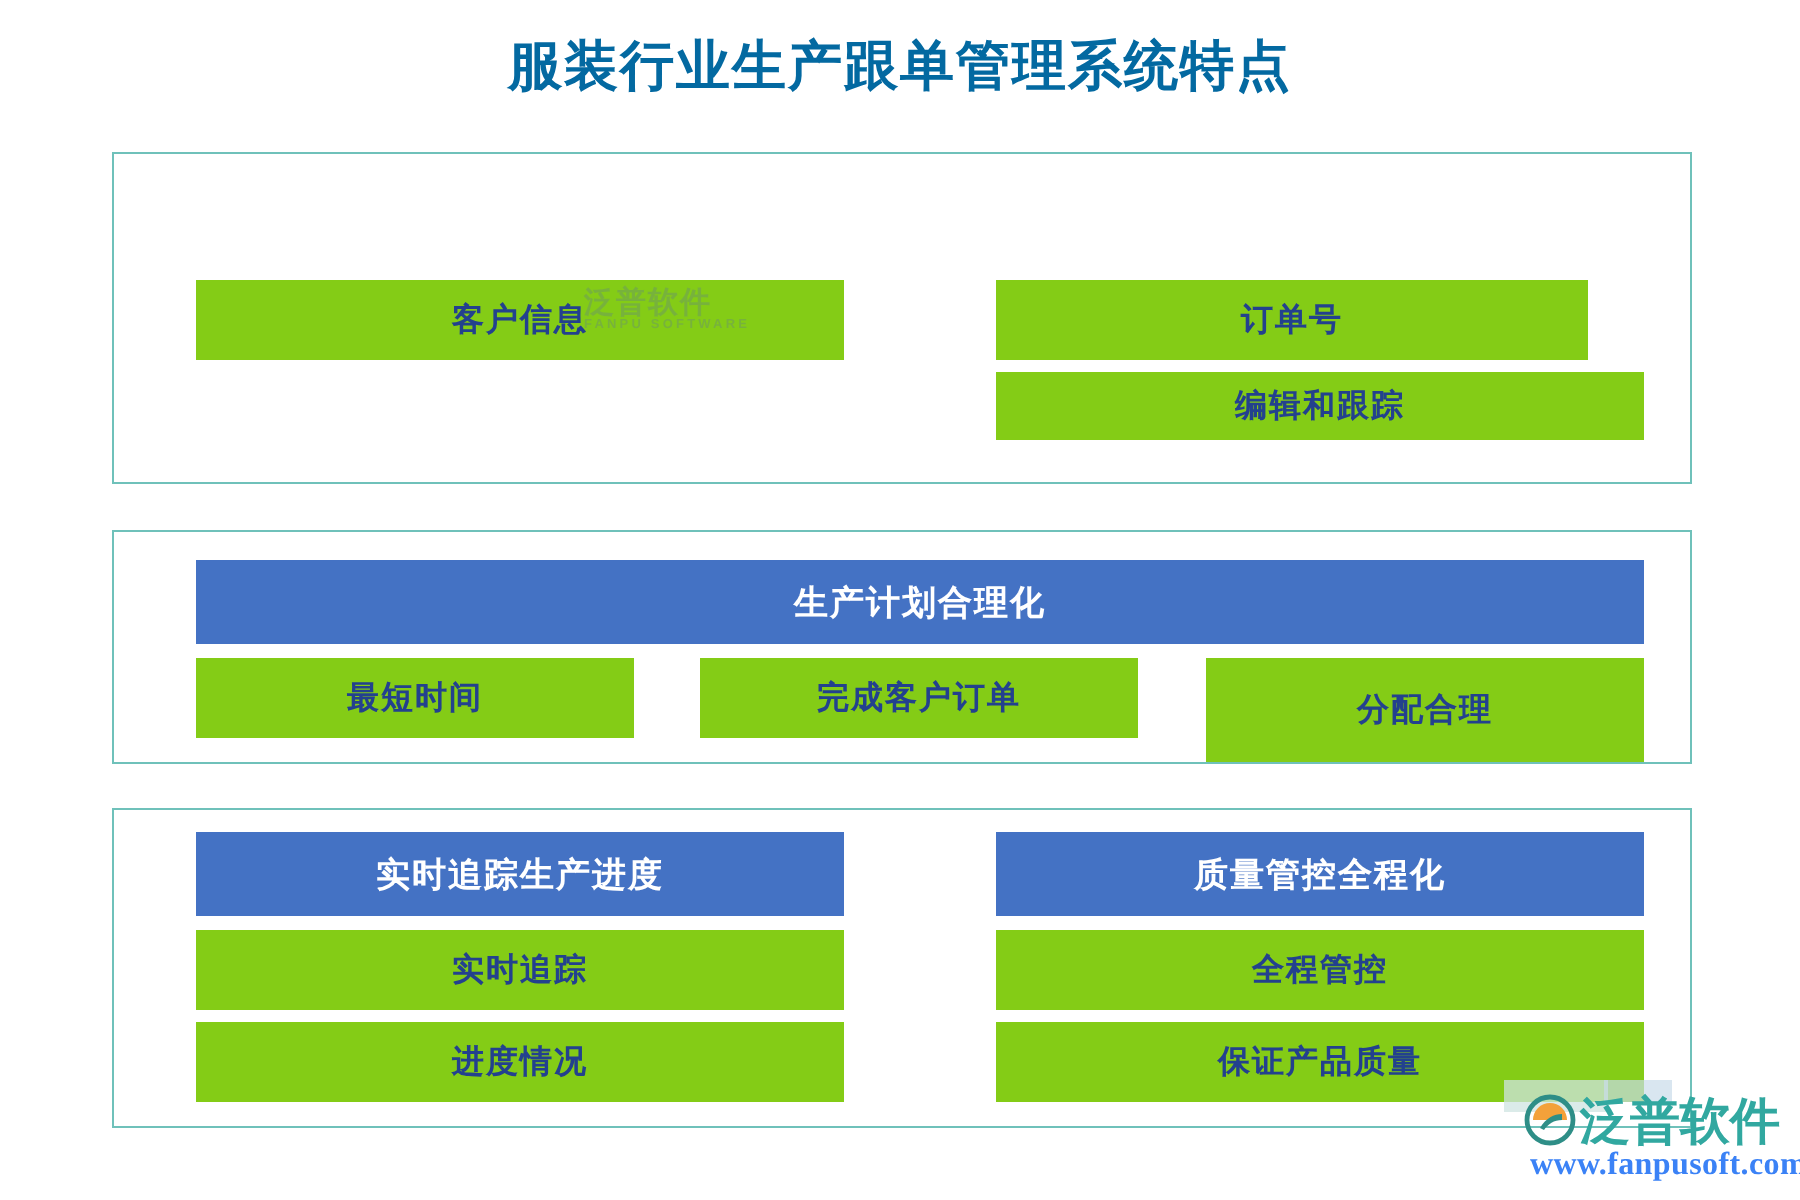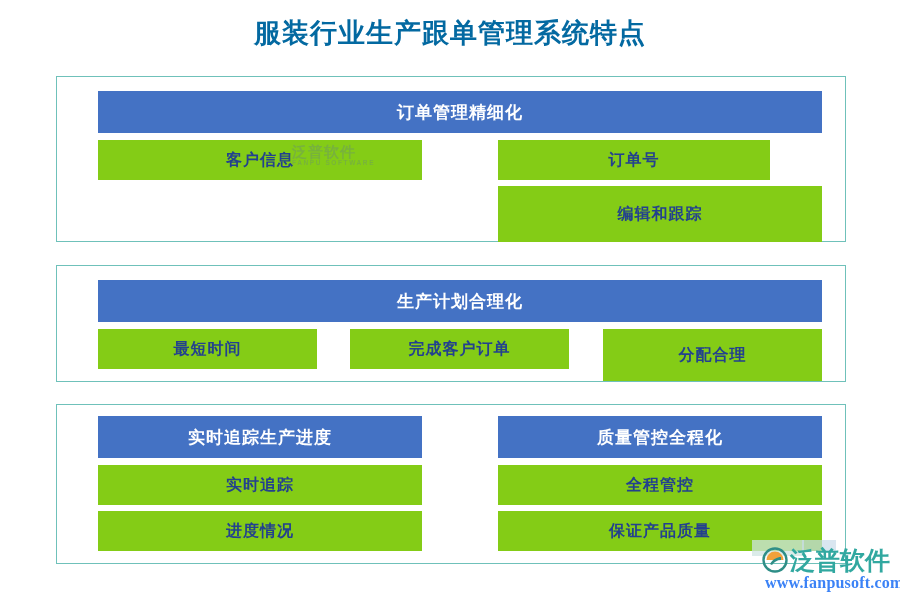--- a/index.html
+++ b/index.html
@@ -67,23 +67,23 @@
     letter-spacing: 1px;
     display: flex;
     align-items: center;
     justify-content: center;
     white-space: nowrap;
   }
 
   
   #s1-head      { left: 41px;  top: 14px; width: 724px; height: 42px; }
   #s1-item-0    { left: 41px;  top: 63px; width: 324px; height: 40px; }
-  #s1-item-1    { left: 441px; top: 63px; width: 272px; height: 40px; }
+  #s1-item-1    { left: 441px; top: 63px; width: 296px; height: 40px; }
   #s1-item-2    { left: 41px;  top: 109px;width: 324px; height: 40px; }
-  #s1-item-3    { left: 441px; top: 109px;width: 324px; height: 56px; }
+  #s1-item-3    { left: 441px; top: 109px;width: 324px; height: 34px; }
 
   
   #s2-head      { left: 41px;  top: 14px; width: 724px; height: 42px; }
   #s2-item-0    { left: 41px;  top: 63px; width: 219px; height: 40px; }
   #s2-item-1    { left: 293px; top: 63px; width: 219px; height: 40px; }
   #s2-item-2    { left: 546px; top: 63px; width: 219px; height: 52px; }
 
   
   #s3a-head     { left: 41px;  top: 11px; width: 324px; height: 42px; }
   #s3a-item-0   { left: 41px;  top: 60px; width: 324px; height: 40px; }
@@ -154,21 +154,20 @@
     width: 34px; height: 11px; background: #C9DCEA; opacity: .7;
   }
 </style>
 </head>
 <body>
 
 <div class="page-title">服装行业生产跟单管理系统特点</div>
 
 <div class="section" id="section-1">
 
-  <div class="head-bar" id="s1-head">订单管理精细化</div>
 
   <div class="item-box" id="s1-item-0">客户信息</div>
 
   <div class="item-box" id="s1-item-1">订单号</div>
 
 
   <div class="item-box" id="s1-item-3">编辑和跟踪</div>
 </div>
 
 <div class="watermark">

